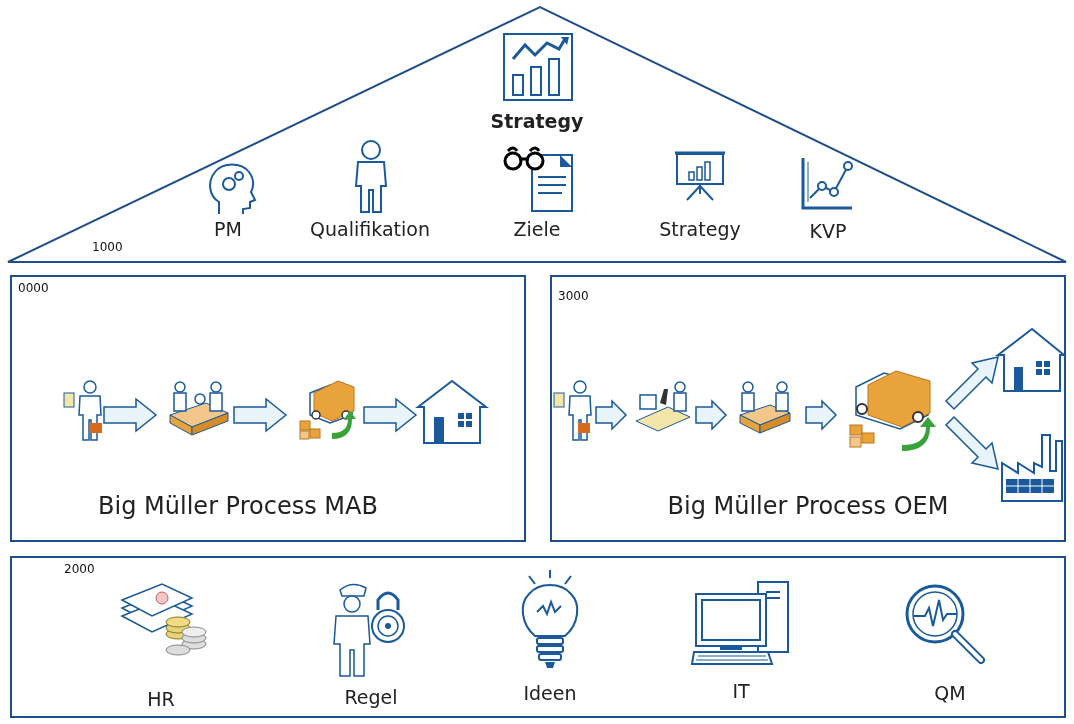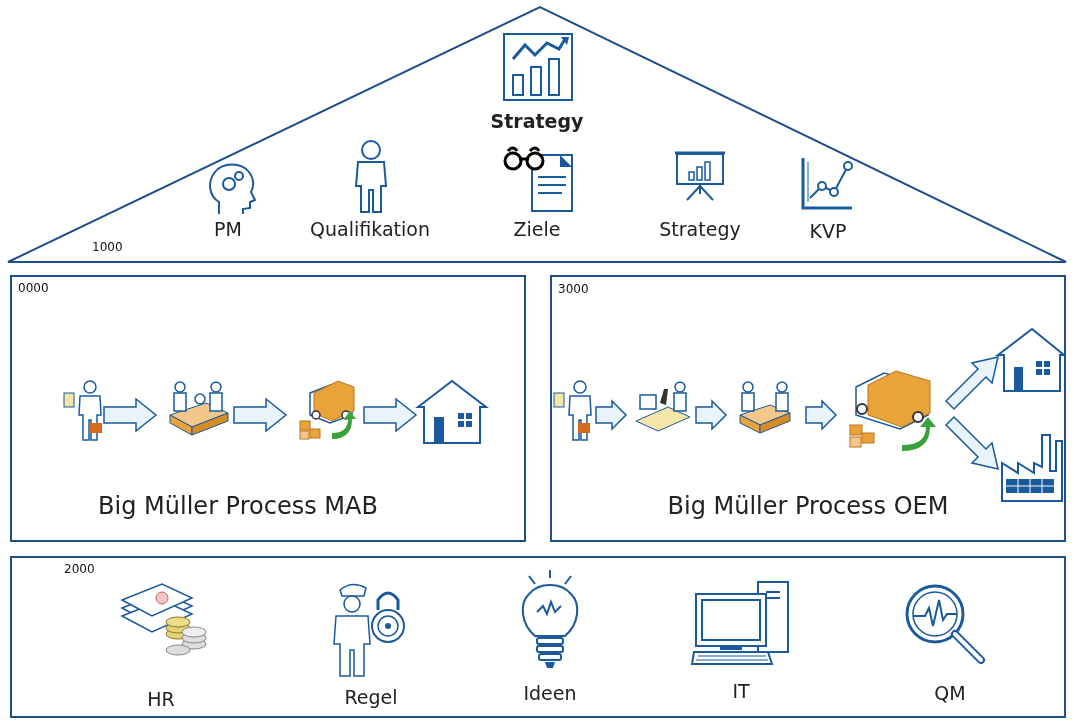--- a/index.html
+++ b/index.html
@@ -133,21 +133,21 @@
     <rect x="424" y="142" width="10" height="26" fill="#1a5a9c"></rect>
     <rect x="448" y="138" width="6" height="6" fill="#1a5a9c"></rect>
     <rect x="456" y="138" width="6" height="6" fill="#1a5a9c"></rect>
     <rect x="448" y="146" width="6" height="6" fill="#1a5a9c"></rect>
     <rect x="456" y="146" width="6" height="6" fill="#1a5a9c"></rect>
   </g>
 </svg>
 <div class="plabel" style="left:238px;top:492px;">Big Müller Process MAB</div>
 
 <div class="box" style="left:550px;top:275px;width:516px;height:267px;"></div>
-<div class="code" style="left:558px;top:282px;">3000</div>
+<div class="code" style="left:558px;top:289px;">3000</div>
 <svg class="abs" style="left:550px;top:275px" width="516" height="267">
   <g>
     <circle cx="30" cy="112" r="6" fill="#fff" stroke="#1a5a9c" stroke-width="1.5"></circle>
     <path d="M20,121 L40,121 L41,140 L37,140 L37,165 L31,165 L31,145 L29,145 L29,165 L23,165 L23,140 L19,140 Z" fill="#fff" stroke="#1a5a9c" stroke-width="1.5"></path>
     <rect x="4" y="118" width="10" height="14" fill="#f4e6a8" stroke="#1a5a9c" stroke-width="1"></rect>
     <rect x="28" y="148" width="12" height="10" fill="#d86a1e"></rect>
   </g>
   <polygon points="46,132 62,132 62,126 76,140 62,154 62,148 46,148" fill="#e8f3fa" stroke="#1a5a9c" stroke-width="1.5"></polygon>
   <g>
     <polygon points="86,146 118,132 140,142 108,156" fill="#f4e6a8" stroke="#1a5a9c" stroke-width="1"></polygon>

